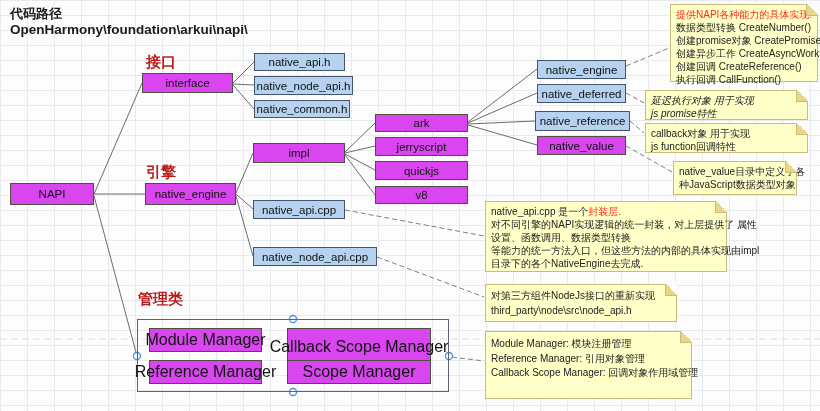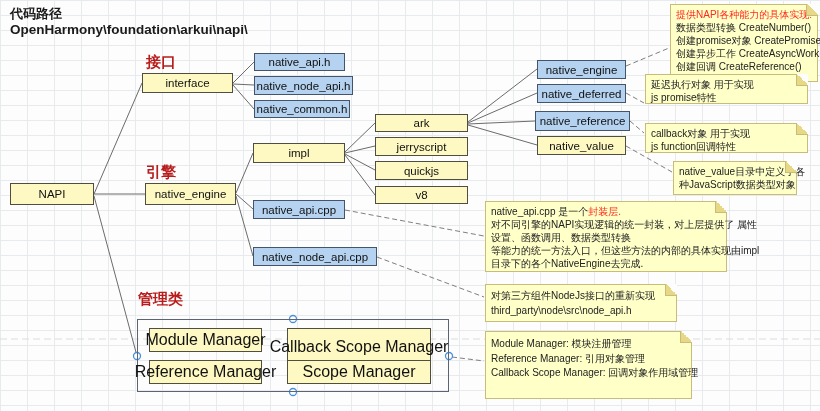--- a/index.html
+++ b/index.html
@@ -16,21 +16,21 @@
   }
   #connectors{position:absolute;left:0;top:0;width:820px;height:411px;}
   .abs{position:absolute;box-sizing:border-box;}
   .title{font-weight:bold;color:#1a1a1a;font-size:13px;line-height:17px;white-space:nowrap;}
   .section-label{font-weight:bold;color:#b91c1c;font-size:15px;white-space:nowrap;}
   .node{
     display:flex;align-items:center;justify-content:center;
     font-size:11.5px;color:#111;white-space:nowrap;
     border:1.5px solid #4a4a4a;
   }
-  .yellow{background:#fef9c3;border-color:#4f4f3f;}
+  .yellow{background:#d946ef;border-color:#4f4f3f;}
   .blue{background:#b5d3f0;border-color:#44546a;}
   .container-frame{border:1.5px solid #5a6472;background:transparent;}
   .note{
     background:#ffffc8;border:1px solid #c9bc7a;
     font-size:10px;line-height:13px;color:#222;
     padding:3px 5px 2px 5px;
   }
   .note .line{white-space:nowrap;}
   .fold{
     position:absolute;top:-1px;right:-1px;width:11px;height:11px;
@@ -124,21 +124,21 @@
   <div class="abs note" style="left:670px;top:4px;width:148px;height:78px;">
     <div class="fold"></div>
     <div class="line red">提供NAPI各种能力的具体实现:</div>
     <div class="line">数据类型转换 CreateNumber()</div>
     <div class="line">创建promise对象 CreatePromise()</div>
     <div class="line">创建异步工作 CreateAsyncWork()</div>
     <div class="line">创建回调 CreateReference()</div>
     <div class="line">执行回调 CallFunction()</div>
   </div>
 
-  <div class="abs note" style="left:645px;top:74px;width:163px;height:30px;">
+  <div class="abs note" style="left:645px;top:90px;width:163px;height:30px;font-style:italic;">
     <div class="fold"></div>
     <div class="line">延迟执行对象 用于实现</div>
     <div class="line">js promise特性</div>
   </div>
 
   <div class="abs note" style="left:645px;top:123px;width:163px;height:30px;">
     <div class="fold"></div>
     <div class="line">callback对象 用于实现</div>
     <div class="line">js function回调特性</div>
   </div>

